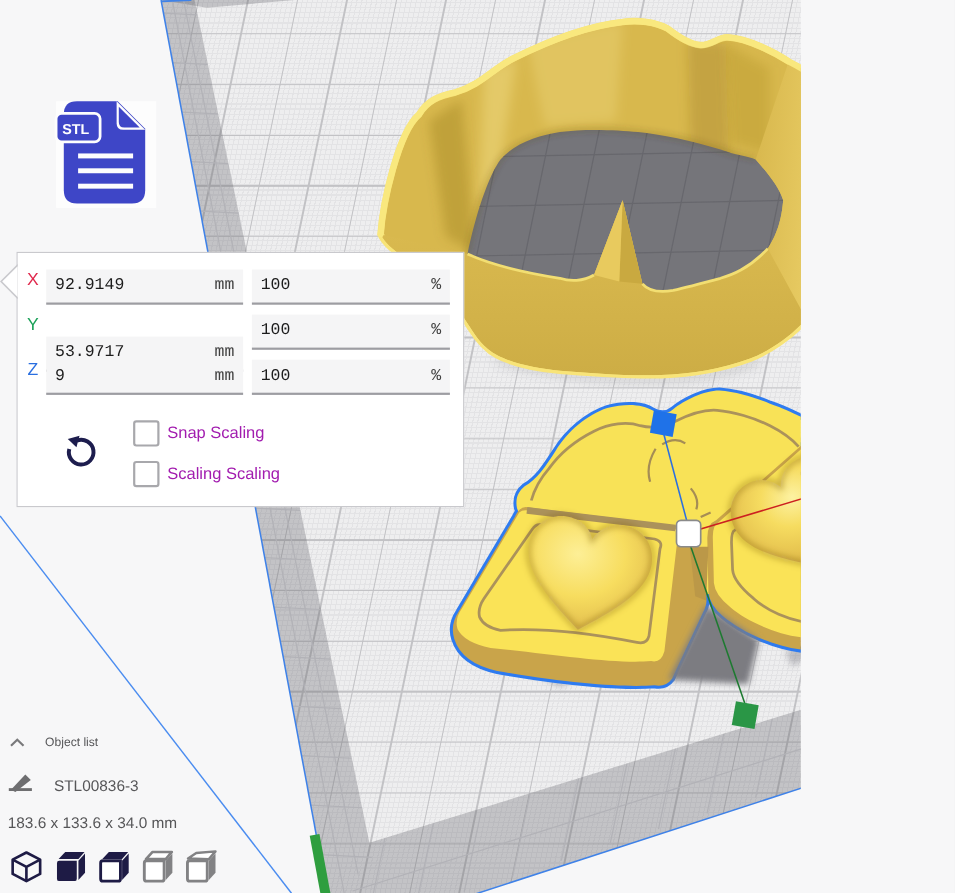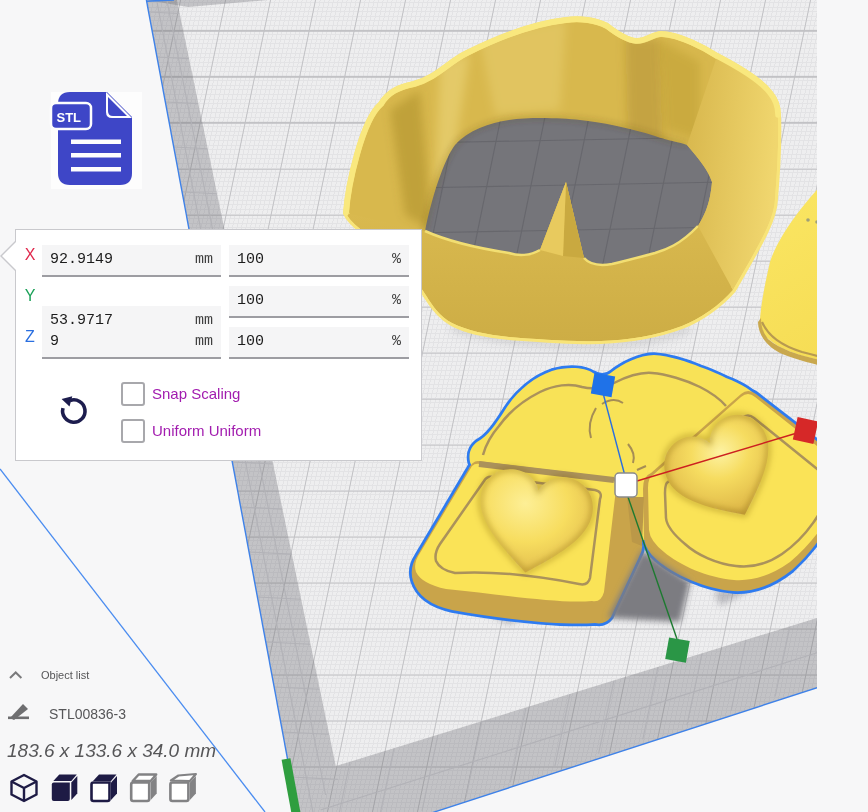--- a/index.html
+++ b/index.html
@@ -1,15 +1,15 @@
 <!DOCTYPE html>
 <html><head><meta charset="utf-8"><style>
 html,body{margin:0;padding:0;}
 body{width:868px;height:812px;overflow:hidden;background:#f7f7f8;font-family:"Liberation Sans",sans-serif;}
-#stage{position:relative;width:817px;height:812px;overflow:hidden;}
+#stage{position:relative;width:728px;height:812px;overflow:hidden;}
 #gridwrap{position:absolute;left:0;top:0;width:868px;height:812px;clip-path:polygon(146.4px 0px,880px 0px,880px 667.2px,305.2px 854px);}
 #grid{position:absolute;left:-300px;top:-50px;width:1550px;height:950px;transform-origin:0 0;
 transform:matrix(1,0,-0.207,1,0,0);
 background-color:#eeeeef;
 background-image:
  repeating-linear-gradient(90deg,#c2c2c5 0 1.2px,transparent 1.2px 45px),
  repeating-linear-gradient(0deg,#c2c2c5 0 1.2px,transparent 1.2px 46px),
  repeating-linear-gradient(90deg,#e3e3e5 0 1px,transparent 1px 4.5px),
  repeating-linear-gradient(0deg,#e3e3e5 0 1px,transparent 1px 4.6px);
 background-position:40.4px 0px,0px 5.5px,0px 0px,0px 0px;}
@@ -258,34 +258,34 @@
         <span class="val">100</span>
         <span class="unit">%</span>
       </div>
  <svg width="44" height="50" style="position:absolute;left:36px;top:158px;" viewBox="0 0 44 50">
   <path d="M 18.0,12.5 A 11.2,11.2 0 1 1 11.0,20.1" fill="none" stroke="#1d1d4e" stroke-width="3.6"></path>
   <path d="M9.6,11.0 L20.3,8.2 L17.5,18.6 Z" fill="#1d1d4e"></path>
  </svg>
  <div class="cbox" style="left:105px;top:152px;"></div>
  <div class="clab" style="left:136px;top:155px;">Snap Scaling</div>
  <div class="cbox" style="left:105px;top:189px;"></div>
- <div class="clab" style="left:136px;top:192px;">Uniform Uniform</div>
+ <div class="clab" style="left:136px;top:192px;">Scaling Scaling</div>
 </div>
 
 <div id="objlist">
  <svg width="30" height="30" style="position:absolute;left:6px;top:6px;" viewBox="0 0 30 30">
         <path d="M4,12 L9.7,6.5 L15.4,12" fill="none" stroke="#7a7a7c" stroke-width="2"></path>
       </svg>
  <div style="position:absolute;left:41px;top:9px;font-size:11px;white-space:nowrap;">Object list</div>
  <svg width="34" height="30" style="position:absolute;left:7px;top:41px;" viewBox="0 0 34 30">
   <path d="M3,17 L16,3 L21,8 L7,19 Z" fill="#6e6e70"></path>
         <rect x="1" y="15.5" width="21" height="2.6" fill="#6e6e70" transform="rotate(0)"></rect>
  </svg>
  <div style="position:absolute;left:49px;top:46px;font-size:14px;white-space:nowrap;">STL00836-3</div>
- <div style="position:absolute;left:7px;top:80px;font-size:19px;white-space:nowrap;font-style:italic;">183.6 x 133.6 x 34.0 mm</div>
+ <div style="position:absolute;left:7px;top:80px;font-size:14px;white-space:nowrap;">183.6 x 133.6 x 34.0 mm</div>
 </div>
 <svg class="lay" id="cubes" width="220" height="40" style="left:0;top:772px;" viewBox="0 0 220 40">
  <g stroke="#1e1b45" stroke-width="2.4" fill="none" stroke-linejoin="round">
   <path d="M24,3 L36.5,9.5 L36.5,22.5 L24,29 L11.5,22.5 L11.5,9.5 Z"></path>
   <path d="M11.5,9.5 L24,16 L36.5,9.5 M24,16 L24,29"></path>
  </g>
  <g transform="translate(39.8 0)">
   <path d="M12,12.5 Q12,10.5 14,10.5 L30,10.5 L30,27 Q30,29 28,29 L14,29 Q12,29 12,27 Z" fill="#1e1b45"></path>
   <path d="M13.5,9 L19.5,2.5 L37,2.5 L31.5,9 Z" fill="#1e1b45"></path>
   <path d="M31.5,10.5 L37.5,4 L37.5,21.5 L31.5,28 Z" fill="#1e1b45"></path>

